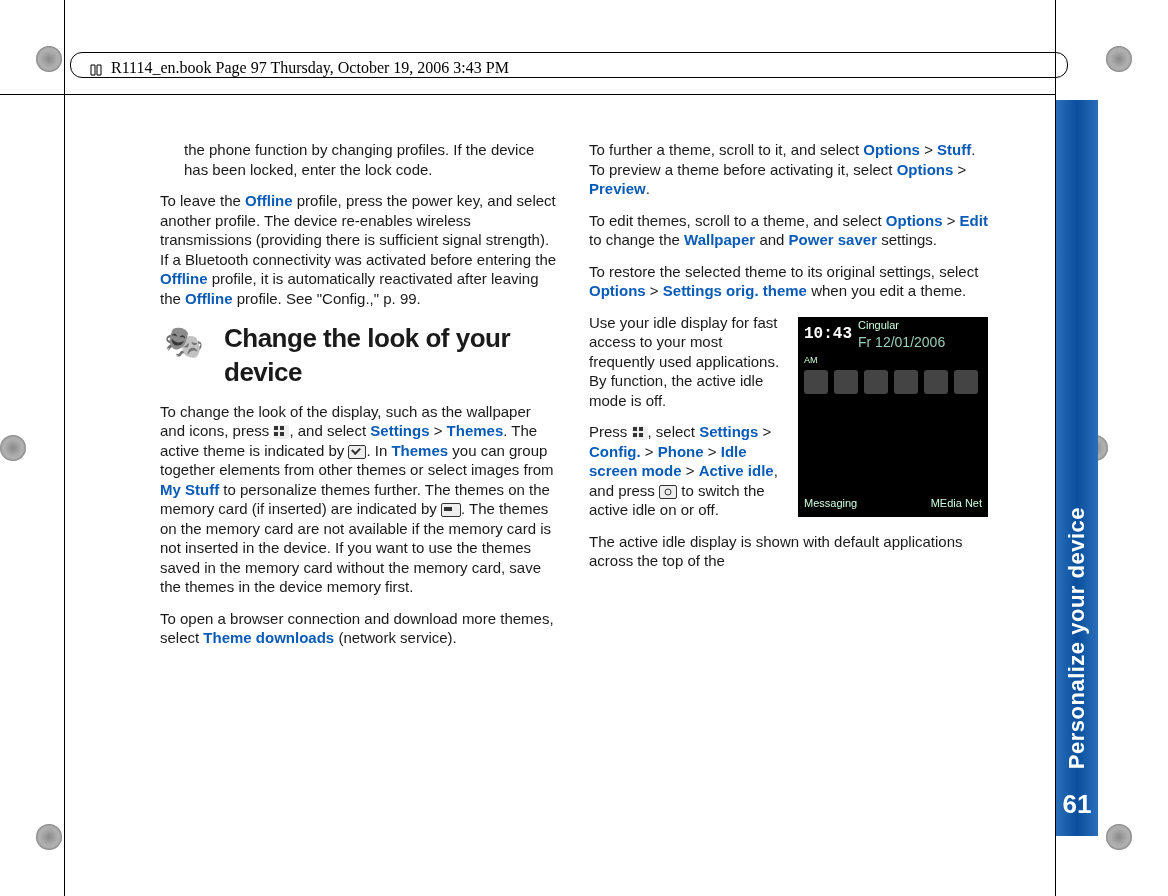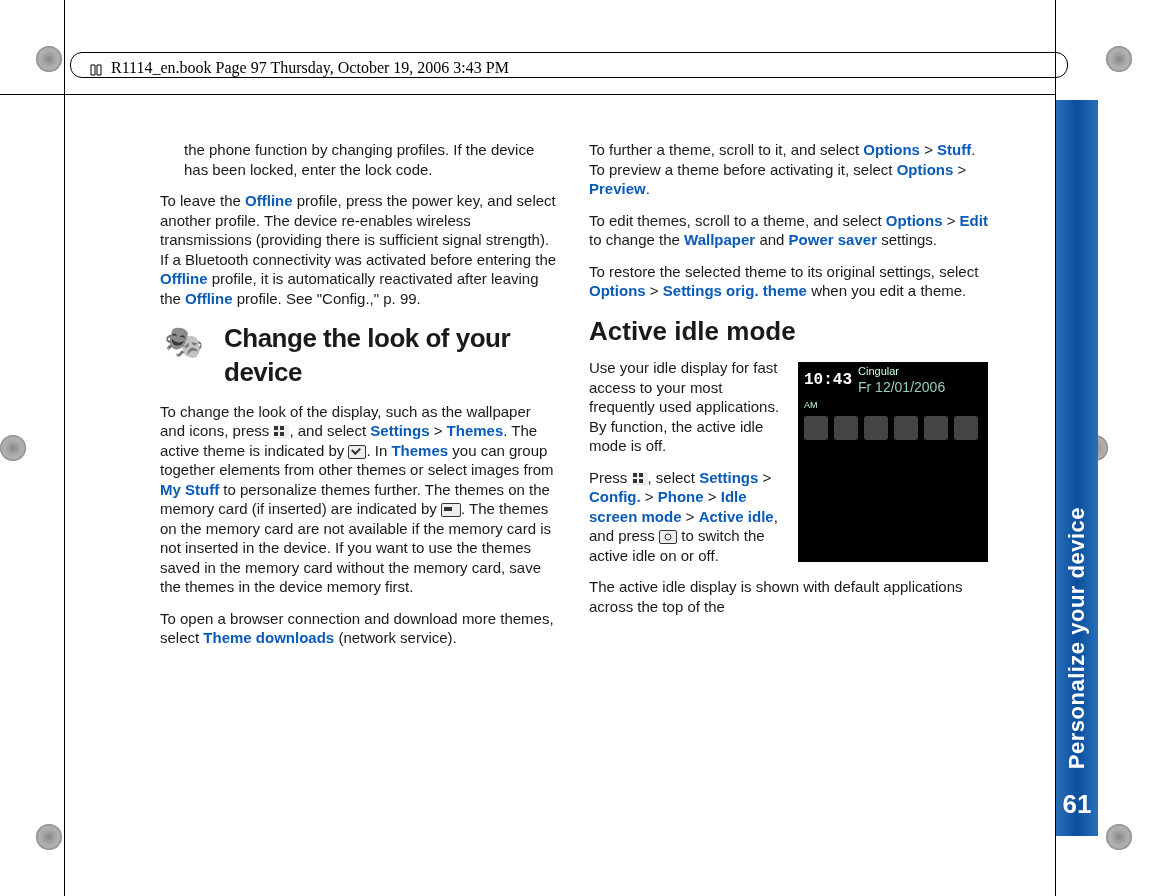--- a/index.html
+++ b/index.html
@@ -314,39 +314,42 @@
       </p>
 
       <p>
         <span>To edit themes, scroll to a theme, and select </span><span class="link">Options</span><span> &gt; </span><span class="link">Edit</span><span> to change the </span><span class="link">Wallpaper</span><span> and </span><span class="link">Power saver</span><span> settings.</span>
       </p>
 
       <p>
         <span>To restore the selected theme to its original settings, select </span><span class="link">Options</span><span> &gt; </span><span class="link">Settings orig. theme</span><span> when you edit a theme.</span>
       </p>
 
-      <h2 class="sub">Active idle mode</h2>
 
       <div class="screenshot">
         <div class="topbar">
           <span class="clock">10:43</span>
           <div>
             <div class="op">Cingular</div>
             <div class="date">Fr 12/01/2006</div>
           </div>
         </div>
         <div style="padding:0 6px;"><span class="ampm">AM</span></div>
         <div class="iconrow">
           <div class="appicon"></div>
           <div class="appicon"></div>
           <div class="appicon"></div>
           <div class="appicon"></div>
           <div class="appicon"></div>
           <div class="appicon"></div>
         </div>
+        <div class="softkeys">
+          <span>Messaging</span>
+          <span>MEdia Net</span>
+        </div>
       </div>
 
       <p>Use your idle display for fast access to your most frequently used applications. By function, the active idle mode is off.</p>
 
       <p>
         <span>Press </span><span class="inline-icon icon-menu"></span><span>, select </span><span class="link">Settings</span><span> &gt; </span><span class="link">Config.</span><span> &gt; </span><span class="link">Phone</span><span> &gt; </span><span class="link">Idle screen mode</span><span> &gt; </span><span class="link">Active idle</span><span>, and press </span><span class="inline-icon icon-key"></span><span> to switch the active idle on or off.</span>
       </p>
 
       <p>The active idle display is shown with default applications across the top of the</p>
     </div>

